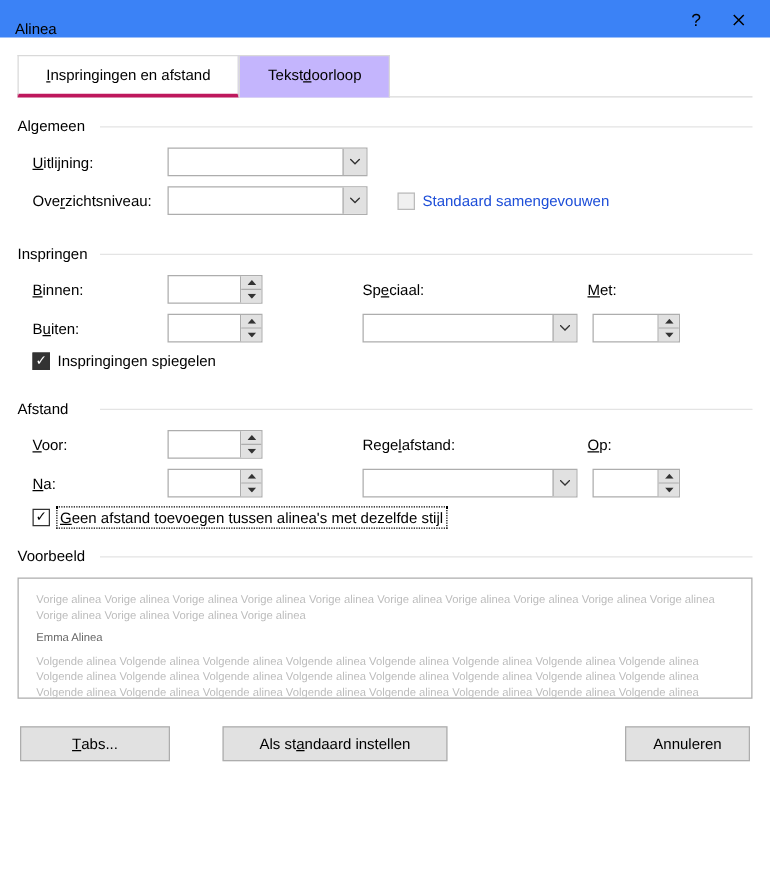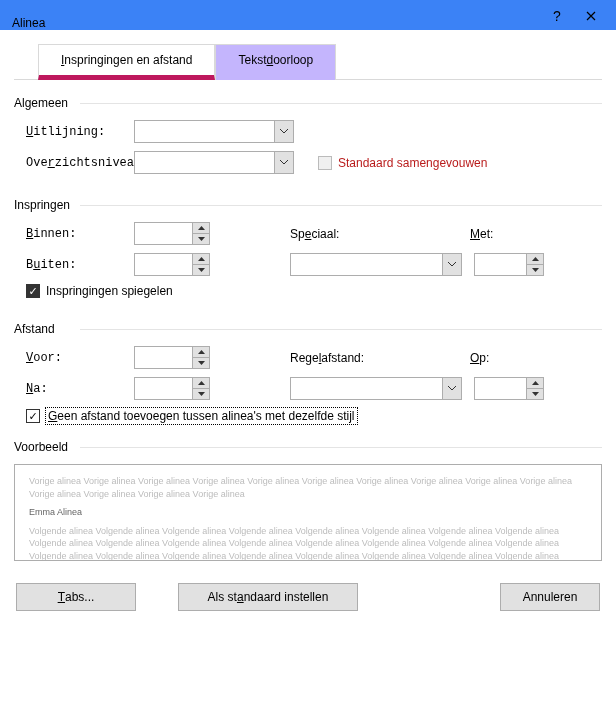--- a/index.html
+++ b/index.html
@@ -46,22 +46,21 @@
     padding: 8px 22px;
     border: 1px solid #d9d9d9;
     border-bottom: none;
     background: #c4b5fd;
     cursor: pointer;
     font-size: 12px;
     margin-bottom: -1px;
   }
   .tab.active {
     background: #fff;
-    border-bottom: 5px solid #be185d;
-    margin-left: 24px;
+    border-bottom: 3px solid #be185d;
   }
   .section {
     margin-top: 16px;
   }
   .section-title {
     font-size: 12px;
     margin-bottom: 10px;
     position: relative;
   }
   .section-title::after {
@@ -75,21 +74,21 @@
   }
   .row {
     display: flex;
     align-items: center;
     margin-bottom: 8px;
   }
   .label {
     font-size: 12px;
   }
   .u { text-decoration: underline; }
-  .col1 { width: 120px; padding-left: 12px; font-family: Liberation Mono, monospace; }
+  .col1 { width: 120px; padding-left: 12px; }
   .dropdown {
     height: 23px;
     border: 1px solid #adadad;
     background: #fff;
     display: flex;
     position: relative;
   }
   .dropdown .dd-arrow {
     width: 19px;
     border-left: 1px solid #adadad;
@@ -227,21 +226,21 @@
       </div>
       <div class="dropdown" style="width:160px">
         <div class="dd-arrow">
           <svg width="8" height="5">
               <path d="M0 0 L4 4 L8 0" fill="none" stroke="#333"></path>
             </svg>
         </div>
       </div>
       <div style="width:24px"></div>
       <span class="checkbox disabled"></span>
-      <span class="label" style="color:#b91c1c">Standaard samengevouwen</span>
+      <span class="label" style="color:#1d4ed8">Standaard samengevouwen</span>
     </div>
   </div>
 
   <div class="section" style="margin-top:24px">
     <div class="section-title">Inspringen</div>
 
     <div class="row">
       <div class="col1 label">
         <span class="u">B</span><span>innen:</span>
       </div>

